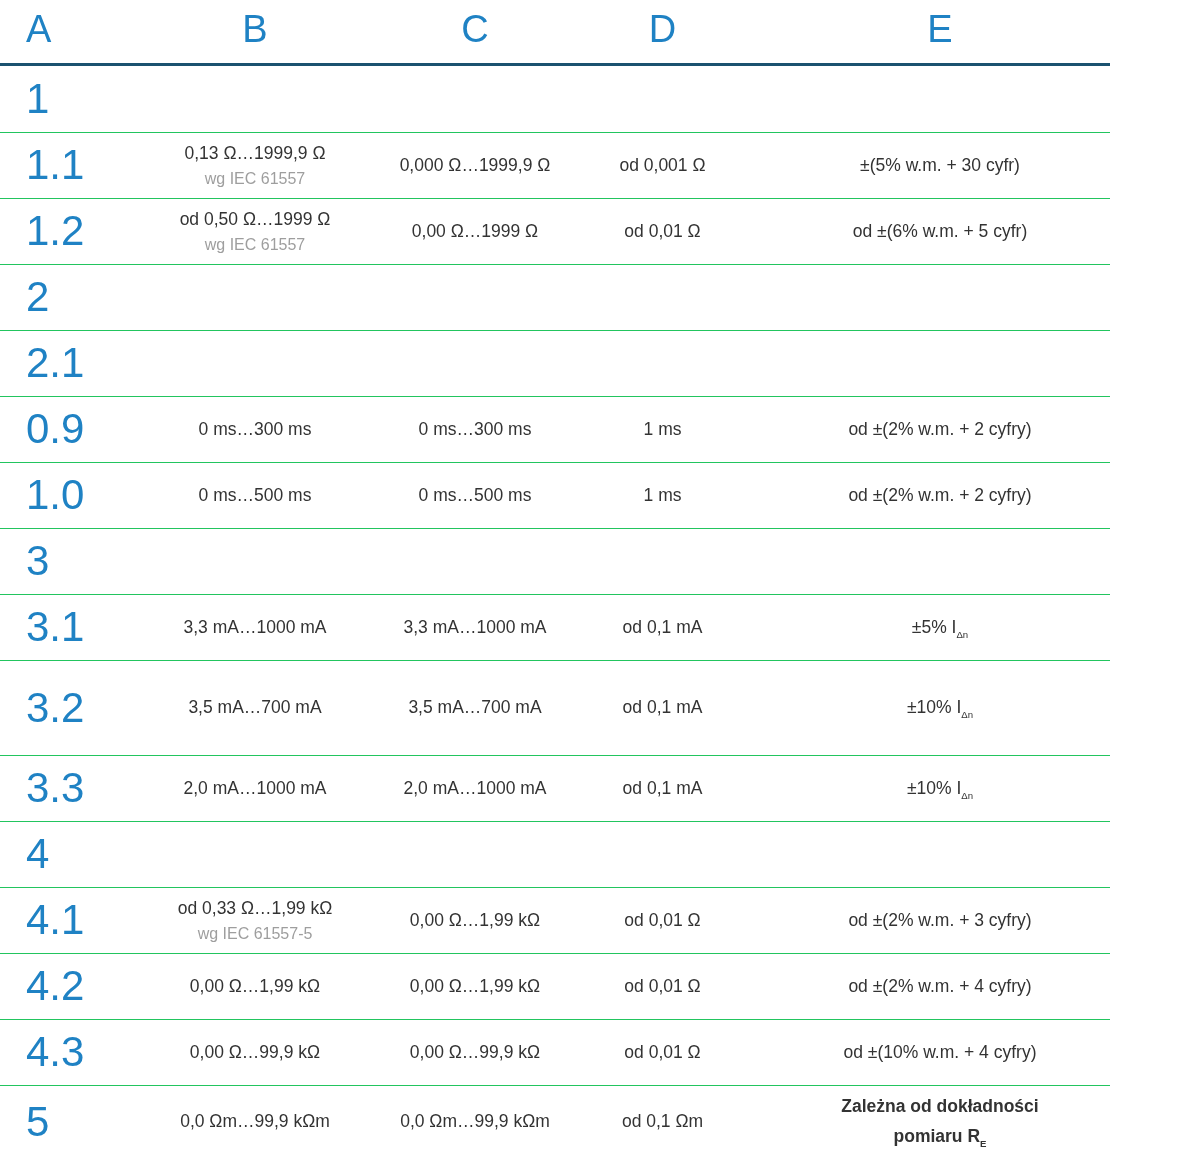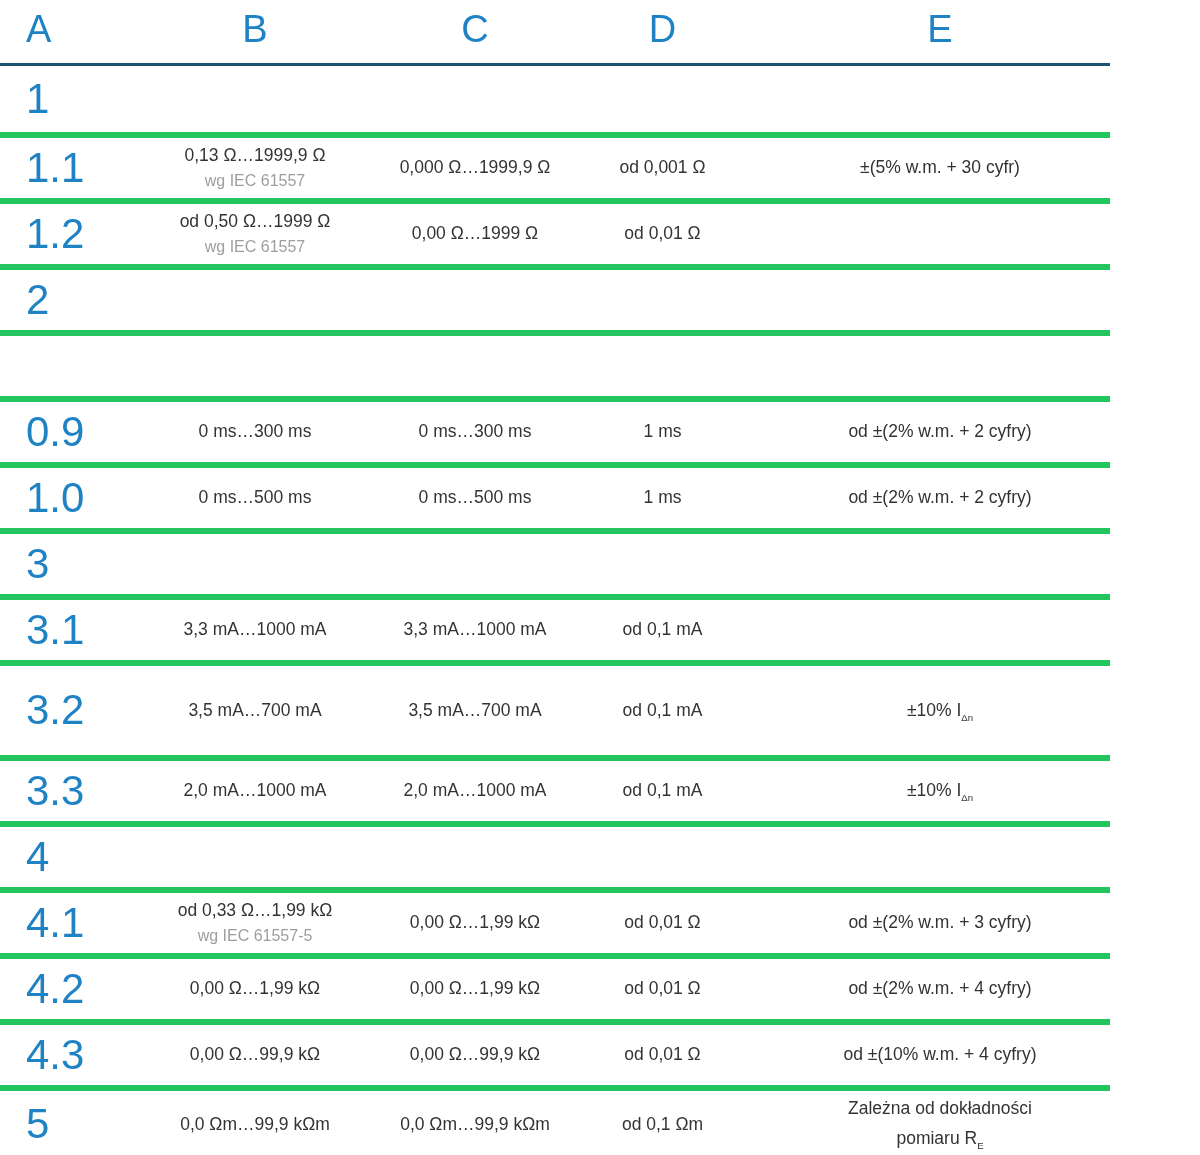--- a/index.html
+++ b/index.html
@@ -8,21 +8,21 @@
     width: 1200px; height: 1155px;
     font-family: "Liberation Sans", "DejaVu Sans", sans-serif;
     color: #333;
     overflow: hidden;
   }
   .spec-table { width: 1110px; }
 
   .row {
     display: grid;
     grid-template-columns: 115px 280px 160px 215px 340px;
-    border-top: 6px solid #22c55e;
+    border-top: 1px solid #22c55e;
     height: 66px;
   }
   .row.header {
     border-top: none;
     border-bottom: 3px solid #1b5270;
     height: 66px;
   }
   .row.first-data { border-top: none; }
   .row.tall { height: 95px; }
   .row.last { height: 73px; }
@@ -56,20 +56,21 @@
 
   sub {
     font-size: 0.55em;
     vertical-align: sub;
     line-height: 0;
   }
   .e-narrow {
     display: inline-block;
     max-width: 235px;
     line-height: 1.7;
+    font-weight: bold;
   }
   .last .cell.col-e { border-bottom: 1px solid #b5b5b5; }
 </style>
 </head>
 <body>
 
 <div class="spec-table">
 
   <div class="row header">
     <div class="cell col-a">A</div>
@@ -105,31 +106,35 @@
   <div class="row">
     <div class="cell col-a">1.2</div>
     <div class="cell">
       <span class="cell-stack">
         <span>od 0,50 Ω…1999 Ω</span>
         <span class="note">wg IEC 61557</span>
       </span>
     </div>
     <div class="cell">0,00 Ω…1999 Ω</div>
     <div class="cell">od 0,01 Ω</div>
+    <div class="cell">
+        <span><span>od ±(6% w.m. + 5 cyfr)</span><sub></sub></span>
+      </div>
   </div>
 
   <div class="row">
     <div class="cell col-a">2</div>
     <div class="cell"></div>
     <div class="cell"></div>
     <div class="cell"></div>
     <div class="cell"></div>
   </div>
 
   <div class="row">
+    <div class="cell col-a">2.1</div>
     <div class="cell"></div>
     <div class="cell"></div>
     <div class="cell"></div>
     <div class="cell"></div>
   </div>
 
   <div class="row">
     <div class="cell col-a">0.9</div>
     <div class="cell">0 ms…300 ms</div>
     <div class="cell">0 ms…300 ms</div>
@@ -155,20 +160,23 @@
     <div class="cell"></div>
     <div class="cell"></div>
     <div class="cell"></div>
   </div>
 
   <div class="row">
     <div class="cell col-a">3.1</div>
     <div class="cell">3,3 mA…1000 mA</div>
     <div class="cell">3,3 mA…1000 mA</div>
     <div class="cell">od 0,1 mA</div>
+    <div class="cell">
+        <span><span>±5% I</span><sub>Δn</sub></span>
+      </div>
   </div>
 
   <div class="row tall">
     <div class="cell col-a">3.2</div>
     <div class="cell">3,5 mA…700 mA</div>
     <div class="cell">3,5 mA…700 mA</div>
     <div class="cell">od 0,1 mA</div>
     <div class="cell">
         <span><span>±10% I</span><sub>Δn</sub></span>
       </div>

